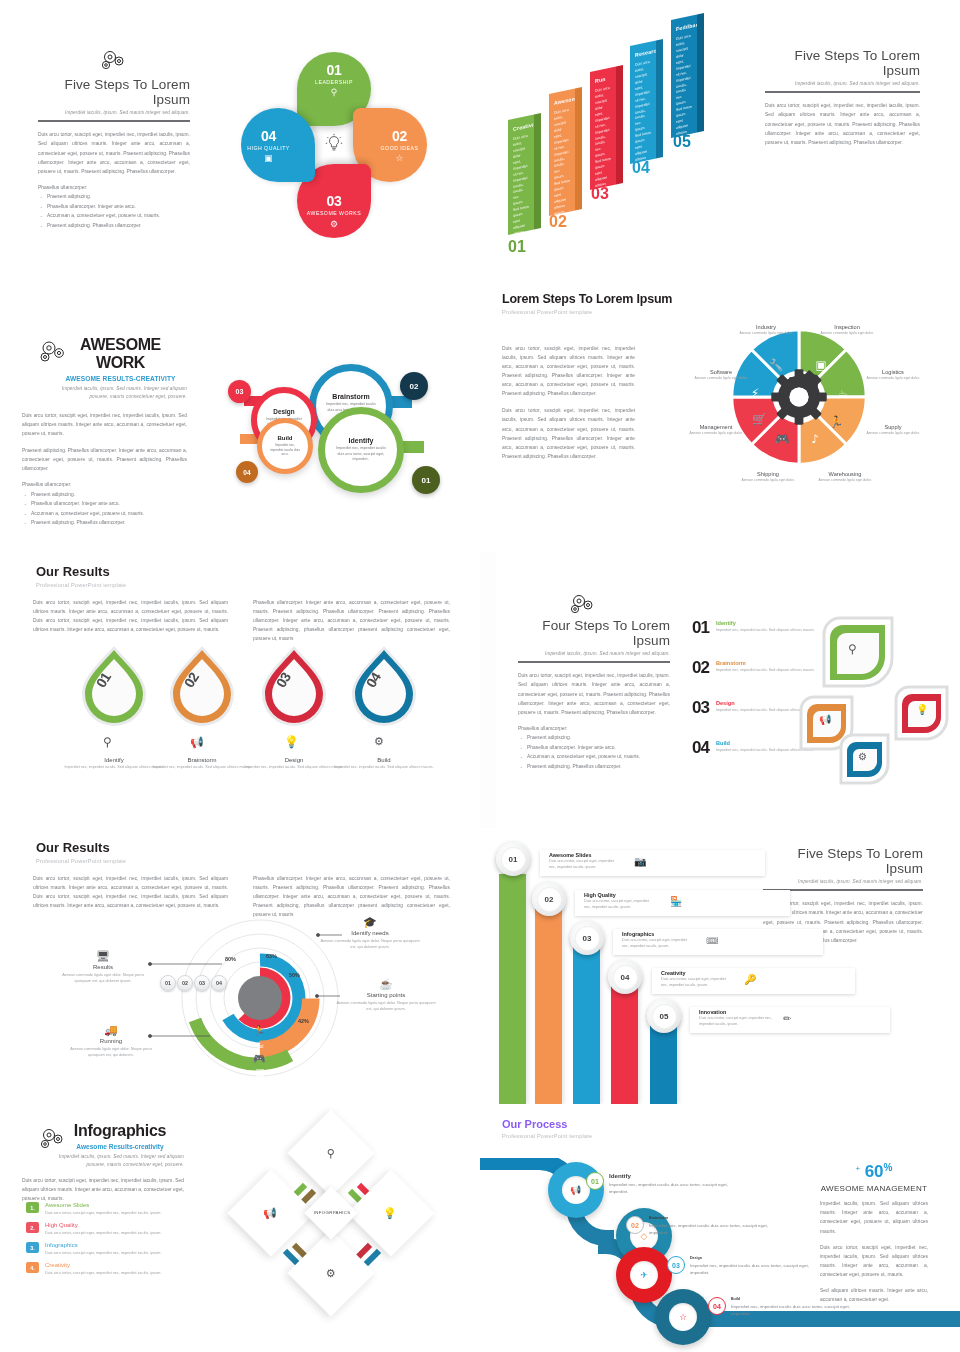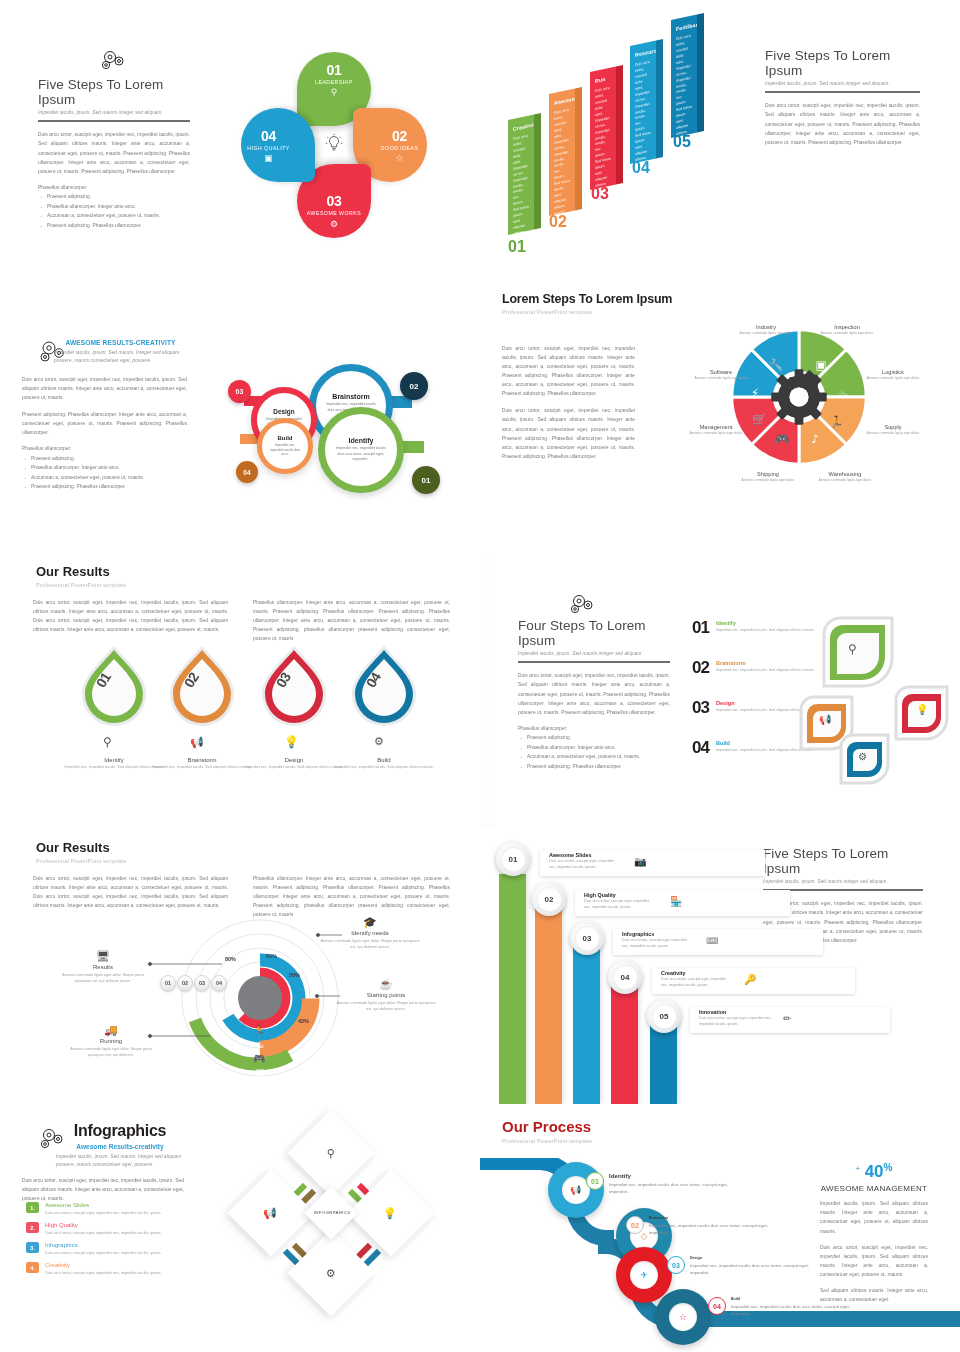--- a/index.html
+++ b/index.html
@@ -5,21 +5,21 @@
   * { box-sizing: border-box; margin:0; padding:0; }
   html,body { background:#ffffff; }
   body {
     width:960px; height:1352px; position:relative; overflow:hidden;
     font-family:"Liberation Sans", sans-serif; color:#58595b;
     background:#fdfdfd;
   }
   .slide { position:absolute; background:#fff; }
 
   
-  .h-center { text-align:left; }
+  .h-center { text-align:right; }
   .title-lite { font-size:13.5px; font-weight:400; color:#4a4a4a; letter-spacing:.1px; }
   .sub-ital { font-size:4.6px; font-style:italic; color:#8d8f92; letter-spacing:.15px; }
   .sub-grey { font-size:5.6px; color:#b9bcc0; letter-spacing:.2px; }
   .rule { height:2.4px; background:#6d6e71; margin:5px 0 8px; }
   .body-txt { font-size:4.9px; line-height:1.85; color:#7a7c80; text-align:justify; }
   .bullets { margin-top:7px; font-size:4.9px; color:#7a7c80; line-height:1.95; }
   .bullets li { list-style:none; position:relative; padding-left:9px; }
   .bullets li:before { content:"·"; position:absolute; left:2px; top:-1px; color:#9b9da1; font-size:7px; }
 
   
@@ -252,20 +252,21 @@
     <g fill="none" stroke="#2b2b2b" stroke-width="1">
       <circle cx="14" cy="10" r="6"></circle>
         <circle cx="14" cy="10" r="2.2"></circle>
       <circle cx="24" cy="15" r="4.3"></circle>
         <circle cx="24" cy="15" r="1.6"></circle>
       <circle cx="10" cy="19" r="4"></circle>
         <circle cx="10" cy="19" r="1.5"></circle>
     </g>
   </svg>
   <div style="position:absolute;left:22px;top:60px;width:165px">
+    <div style="font-size:16px;font-weight:bold;color:#231f20;text-align:center;padding-left:32px;letter-spacing:-.4px">AWESOME WORK</div>
     <div style="font-size:6.6px;font-weight:bold;color:#2e9cd0;text-align:center;padding-left:32px;margin-top:3px;letter-spacing:.1px">AWESOME RESULTS-CREATIVITY</div>
     <div class="sub-ital h-center" style="padding-left:32px;margin-top:3px;line-height:1.7">Imperdiet iaculis, ipsum. Sed mauris. Integer sed aliquam posuere, mauris consectetuer eget, posuere.</div>
     <div class="body-txt" style="margin-top:10px">Duis arcu tortor, suscipit eget, imperdiet nec, imperdiet iaculis, ipsum. Sed aliquam ultrices mauris. Integer ante arcu, accumsan a, consectetuer eget, posuere ut, mauris.</div>
     <div class="body-txt" style="margin-top:8px">Praesent adipiscing. Phasellus ullamcorper. Integer ante arcu, accumsan a, consectetuer eget, posuere ut, mauris. Praesent adipiscing. Phasellus ullamcorper.</div>
     <div class="bullets">
       <div>Phasellus ullamcorper:</div>
       <ul>
         <li>Praesent adipiscing.</li>
         <li>Phasellus ullamcorper. Integer ante arcu.</li>
         <li>Accumsan a, consectetuer eget, posuere ut, mauris.</li>
@@ -758,21 +759,21 @@
   <div class="dia" style="left:240px;top:78px;width:62px;height:62px">
     <span style="font-size:11px;color:#55565a">📢</span>
     </div>
   <div class="dia" style="left:312px;top:90px;width:38px;height:38px;box-shadow:0 2px 7px rgba(0,0,0,.16)">
     <span style="font-size:4.4px;color:#4d4f53;letter-spacing:.3px;line-height:1.5;width:34px">INFOGRPAHICS</span>
     </div>
 </div>
 
 <div class="slide" id="s10">
   <div style="position:absolute;left:22px;top:14px">
-    <div style="font-size:15px;font-weight:bold;color:#b91c1c">Our Process</div>
+    <div style="font-size:11px;font-weight:bold;color:#8b5cf6">Our Process</div>
     <div class="sub-grey" style="margin-top:3px">Professional PowerPoint template</div>
   </div>
 
   <svg width="480" height="185" viewBox="0 0 480 185" style="position:absolute;left:0;top:54px">
     <path d="M0 4 H60 a34 34 0 0 1 34 34 v10 a32 32 0 0 0 32 32 v8 a32 32 0 0 1 32 32 v8 a33 33 0 0 0 33 33 H480" fill="none" stroke="#1f7fa8" stroke-width="16" stroke-linecap="butt"></path>
     <path d="M0 4 H60 a34 34 0 0 1 34 34" fill="none" stroke="#1283b8" stroke-width="16"></path>
   </svg>
 
   <div class="ring2" style="left:68px;top:58px;width:56px;height:56px;background:#2aa7d4;box-shadow:0 3px 6px rgba(0,0,0,.2)">
     <div class="core" style="left:14px;top:14px;width:28px;height:28px;box-shadow:inset 0 1px 3px rgba(0,0,0,.15)">
@@ -820,20 +821,20 @@
     <div class="pnum" style="color:#ed3147;border-color:#ed3147">04</div>
     <div style="width:130px">
       <div class="ptitle" style="font-size:3.6px">Build</div>
       <div class="pbody">Imperdiet nec, imperdiet iaculis duis arcu tortor, suscipit eget, imperdiet.</div>
       </div>
   </div>
 
   <div style="position:absolute;left:340px;top:58px;width:108px">
     <div style="text-align:center">
       <span style="font-size:8px;color:#1a9bd7;vertical-align:super">+</span>
-      <span class="bigpct">40</span><span class="bigpct" style="font-size:10px;vertical-align:super">%</span>
+      <span class="bigpct">60</span><span class="bigpct" style="font-size:10px;vertical-align:super">%</span>
     </div>
     <div class="pm-title">AWESOME MANAGEMENT</div>
     <div class="body-txt" style="margin-top:6px">Imperdiet iaculis, ipsum. Sed aliquam ultrices mauris. Integer ante arcu, accumsan a, consectetuer eget, posuere ut, aliquam ultrices mauris.</div>
     <div class="body-txt" style="margin-top:7px">Duis arcu tortor, suscipit eget, imperdiet nec, imperdiet iaculis, ipsum. Sed aliquam ultrices mauris. Integer ante arcu, accumsan a, consectetuer eget, posuere ut, mauris.</div>
     <div class="body-txt" style="margin-top:7px">Sed aliquam ultrices mauris. Integer ante arcu, accumsan a, consectetuer eget.</div>
   </div>
 </div>
 
 </body></html>

